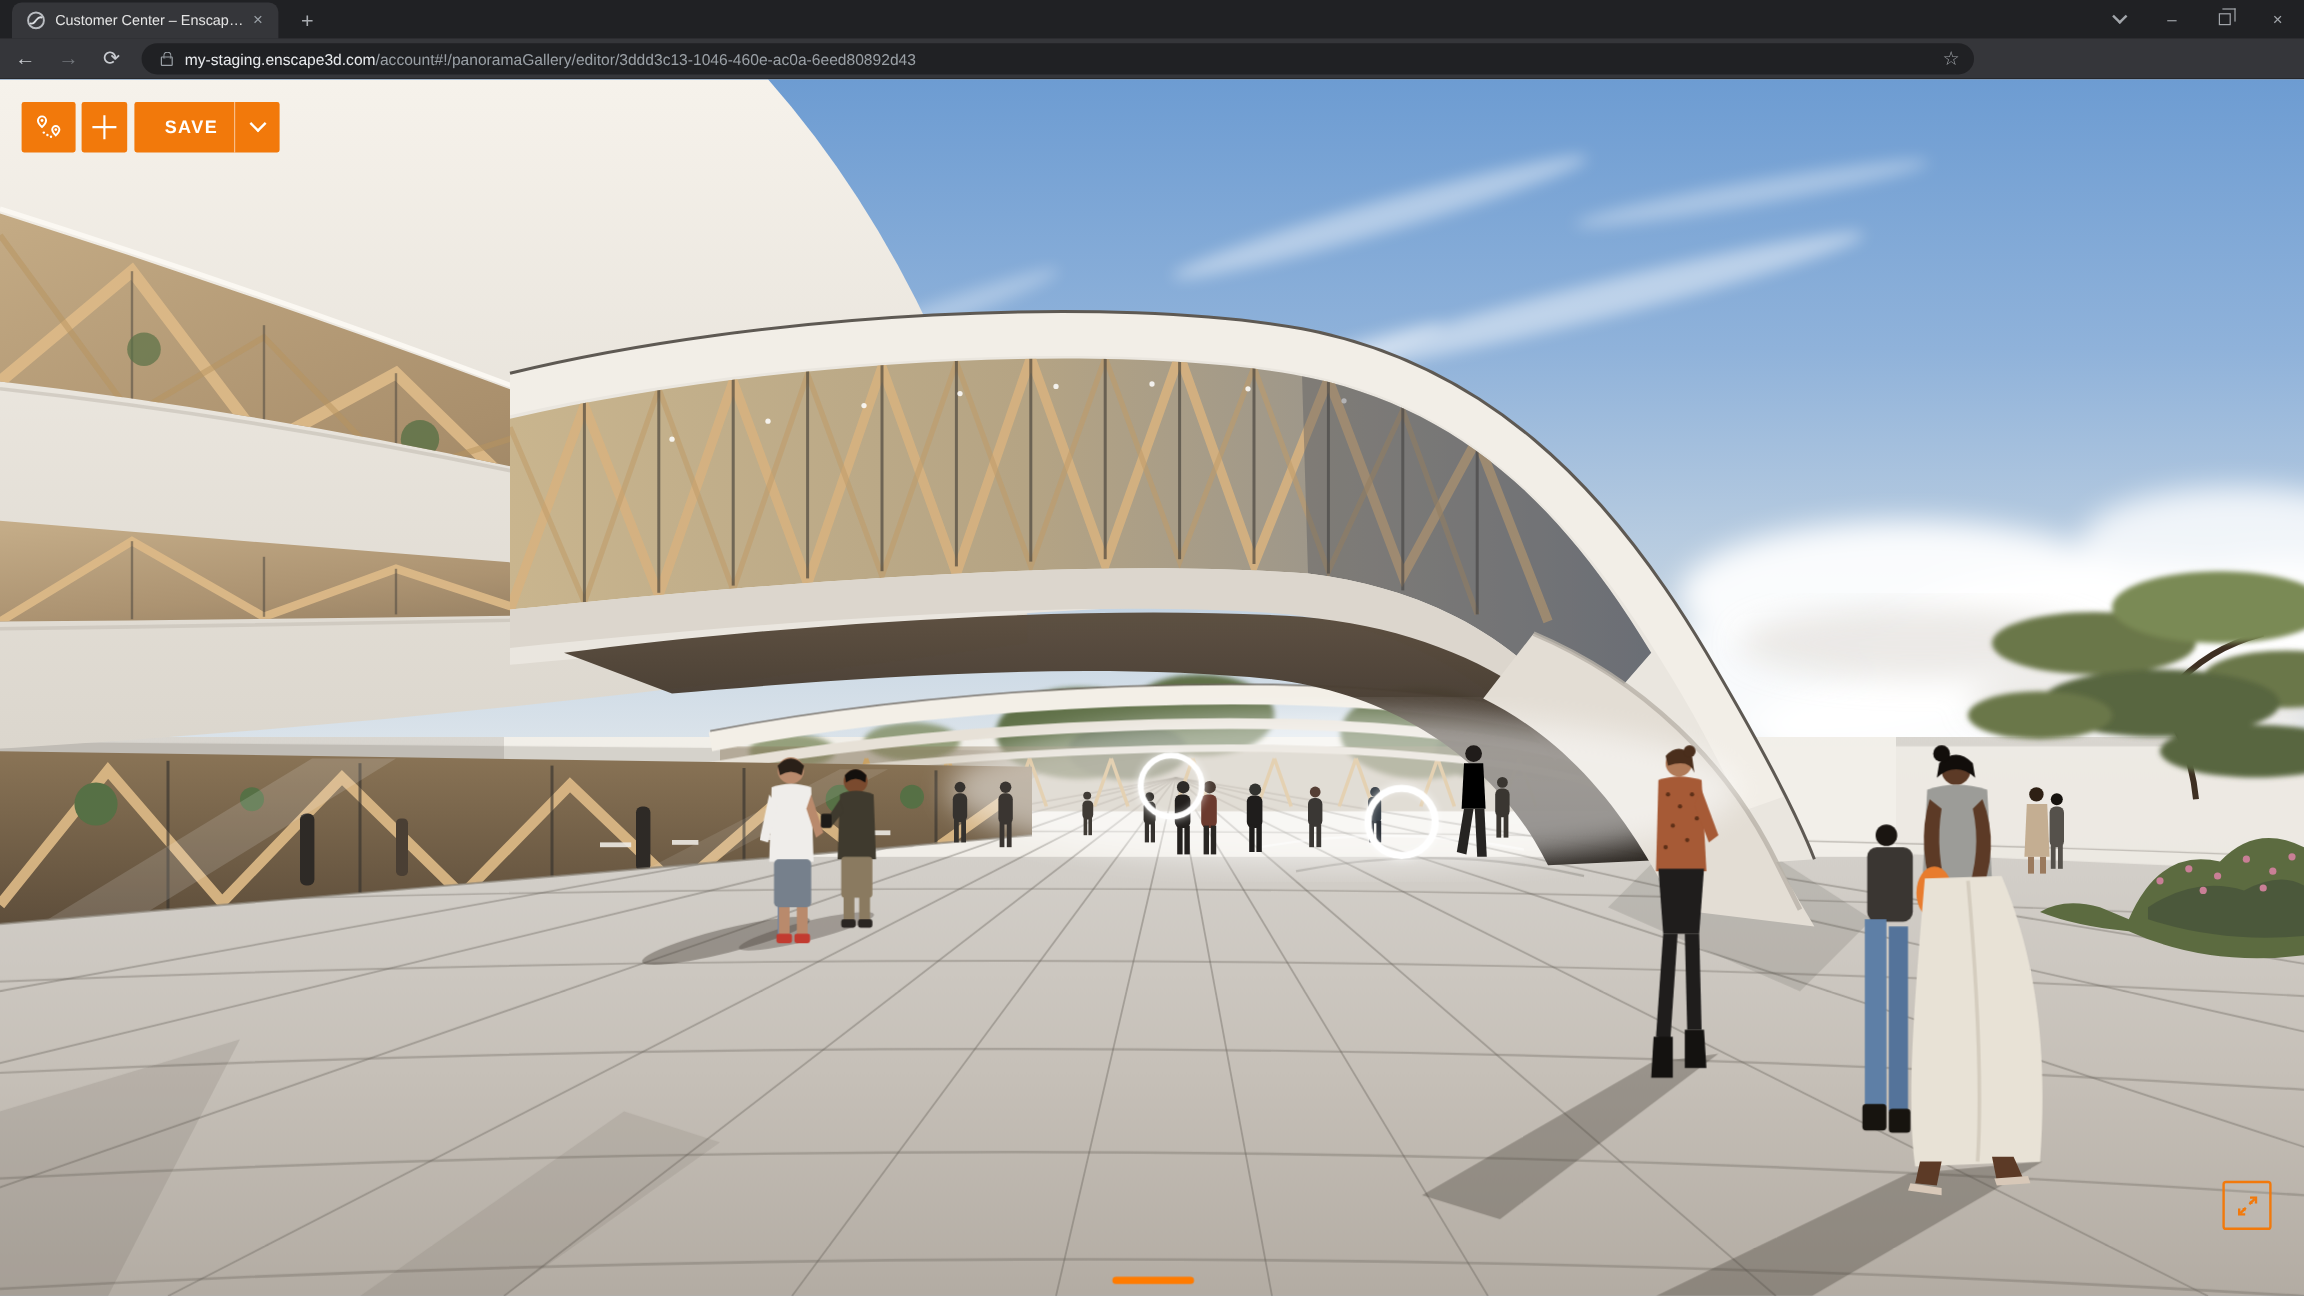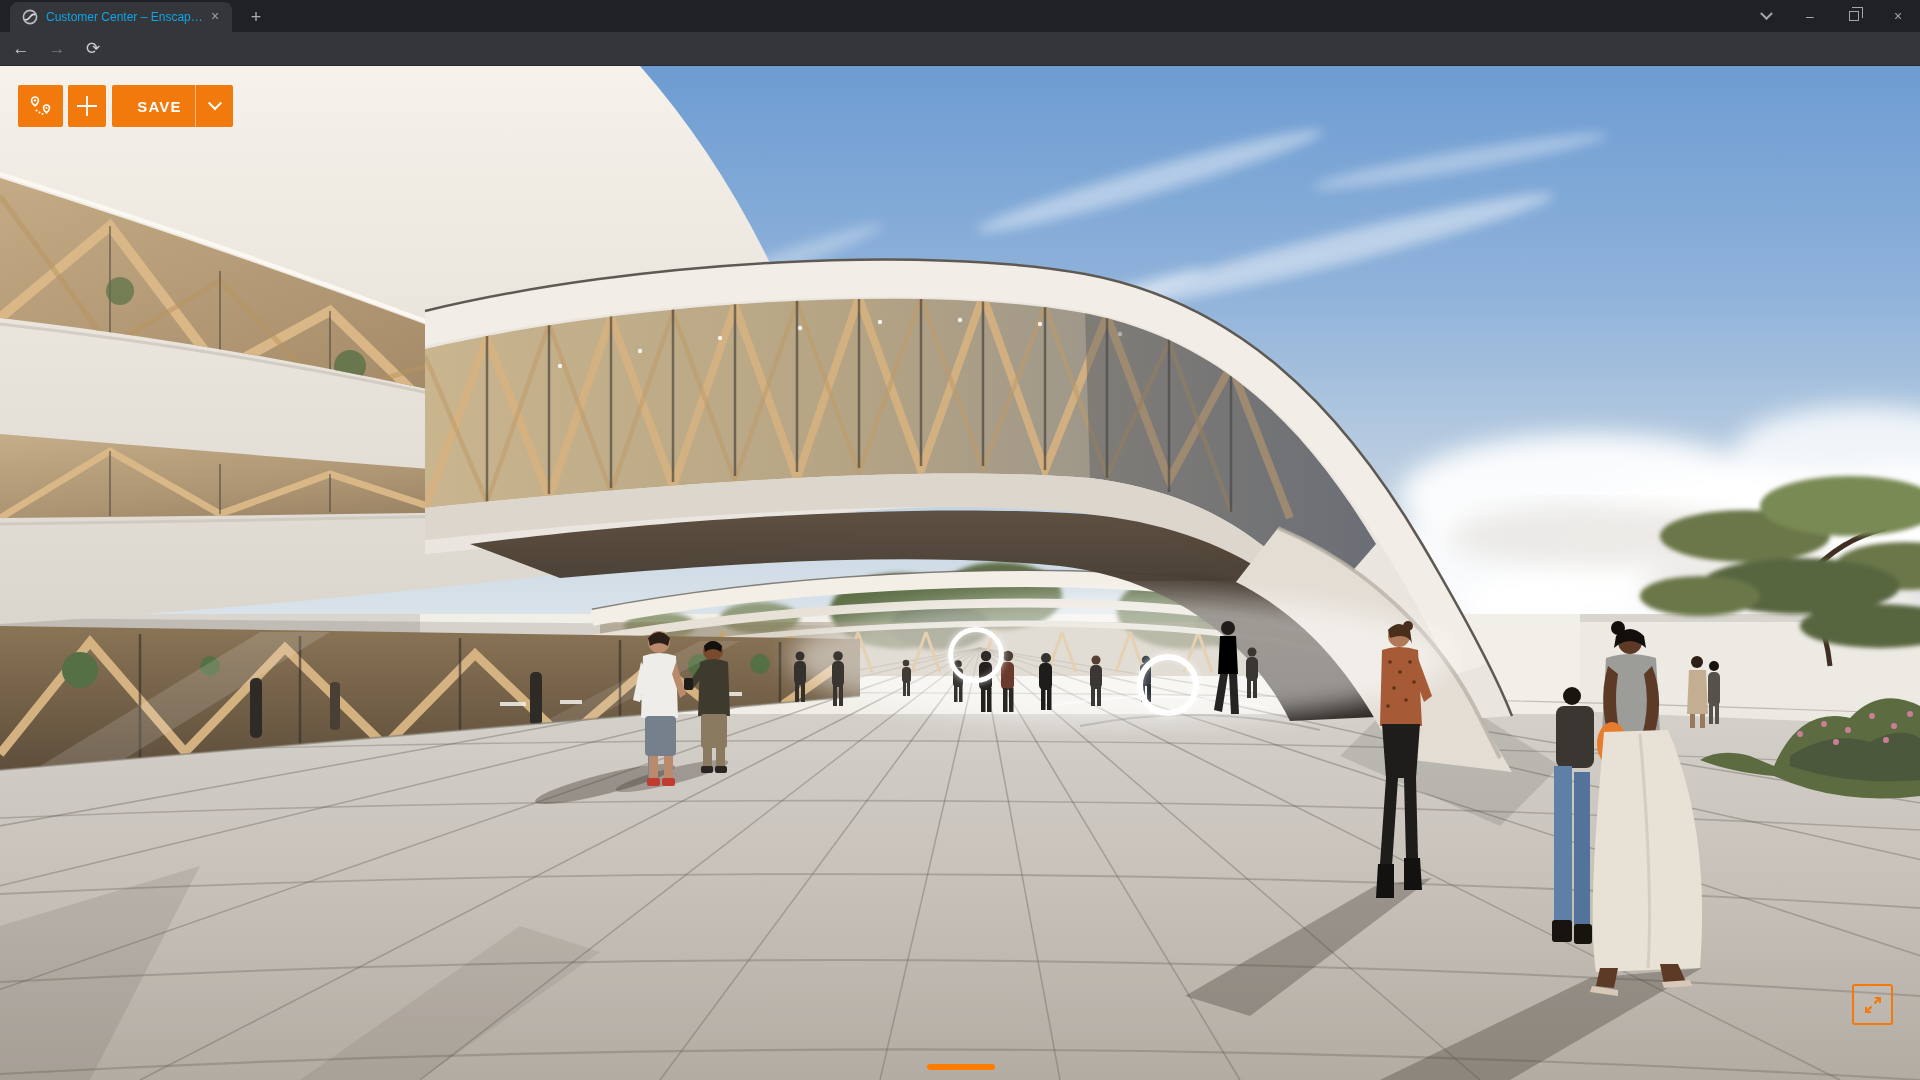--- a/index.html
+++ b/index.html
@@ -5,21 +5,21 @@
   * { margin:0; padding:0; box-sizing:border-box; }
   html,body { width:1920px; height:1080px; overflow:hidden; background:#202124;
               font-family:"Liberation Sans", sans-serif; }
   .browser { position:relative; width:1920px; height:1080px; background:#202124; }
 
   
   .tabstrip { position:absolute; top:0; left:0; width:1920px; height:32px; background:#202124; }
   .tab { position:absolute; left:10px; top:2px; width:222px; height:30px; background:#35363A;
          border-radius:8px 8px 0 0; display:flex; align-items:center; padding:0 8px; }
   .tab-favicon { width:16px; height:16px; margin:0 8px 0 4px; flex:0 0 auto; }
-  .tab-title { color:#0ea5e9; font-size:12px; white-space:nowrap; overflow:hidden;
+  .tab-title { color:#e5e5e5; font-size:12px; white-space:nowrap; overflow:hidden;
                text-overflow:ellipsis; flex:1; }
   .tab-close { color:#9AA0A6; font-size:14px; width:18px; height:18px; line-height:17px;
                text-align:center; border-radius:50%; cursor:pointer; flex:0 0 auto; }
   .newtab { position:absolute; left:244px; top:6px; width:24px; height:24px; color:#A8ABB0;
             font-size:18px; line-height:22px; text-align:center; border-radius:50%; cursor:pointer; }
   .wincontrols { position:absolute; right:0; top:0; height:32px; display:flex; align-items:center; }
   .winbtn { width:44px; height:32px; display:flex; align-items:center; justify-content:center;
             color:#A2A6AB; font-size:14px; cursor:pointer; }
   .chev { width:9px; height:9px; border-right:2px solid #A2A6AB; border-bottom:2px solid #A2A6AB;
           transform:rotate(45deg) translate(-2px,-2px); }
@@ -99,20 +99,25 @@
           <span class="restore-ico"></span>
         </div>
       <div class="winbtn">×</div>
     </div>
   </div>
 
   <div class="navbar">
     <div class="navbtn">←</div>
     <div class="navbtn dim">→</div>
     <div class="navbtn">⟳</div>
+    <div class="omnibox">
+      <span class="lock"></span>
+      <span class="url"><span class="domain">my-staging.enscape3d.com</span><span class="path">/account#!/panoramaGallery/editor/3ddd3c13-1046-460e-ac0a-6eed80892d43</span></span>
+      <span class="star">☆</span>
+    </div>
   </div>
 
   <div class="viewport">
 
     <svg class="scene" width="1920" height="1014" viewBox="0 0 1920 1014">
       <defs>
         <linearGradient id="skyG" x1="0" y1="0" x2="0" y2="1">
           <stop offset="0" stop-color="#6D9CD2"></stop>
             <stop offset=".35" stop-color="#8FB2DA"></stop>
           <stop offset=".68" stop-color="#C3D3E2"></stop>

